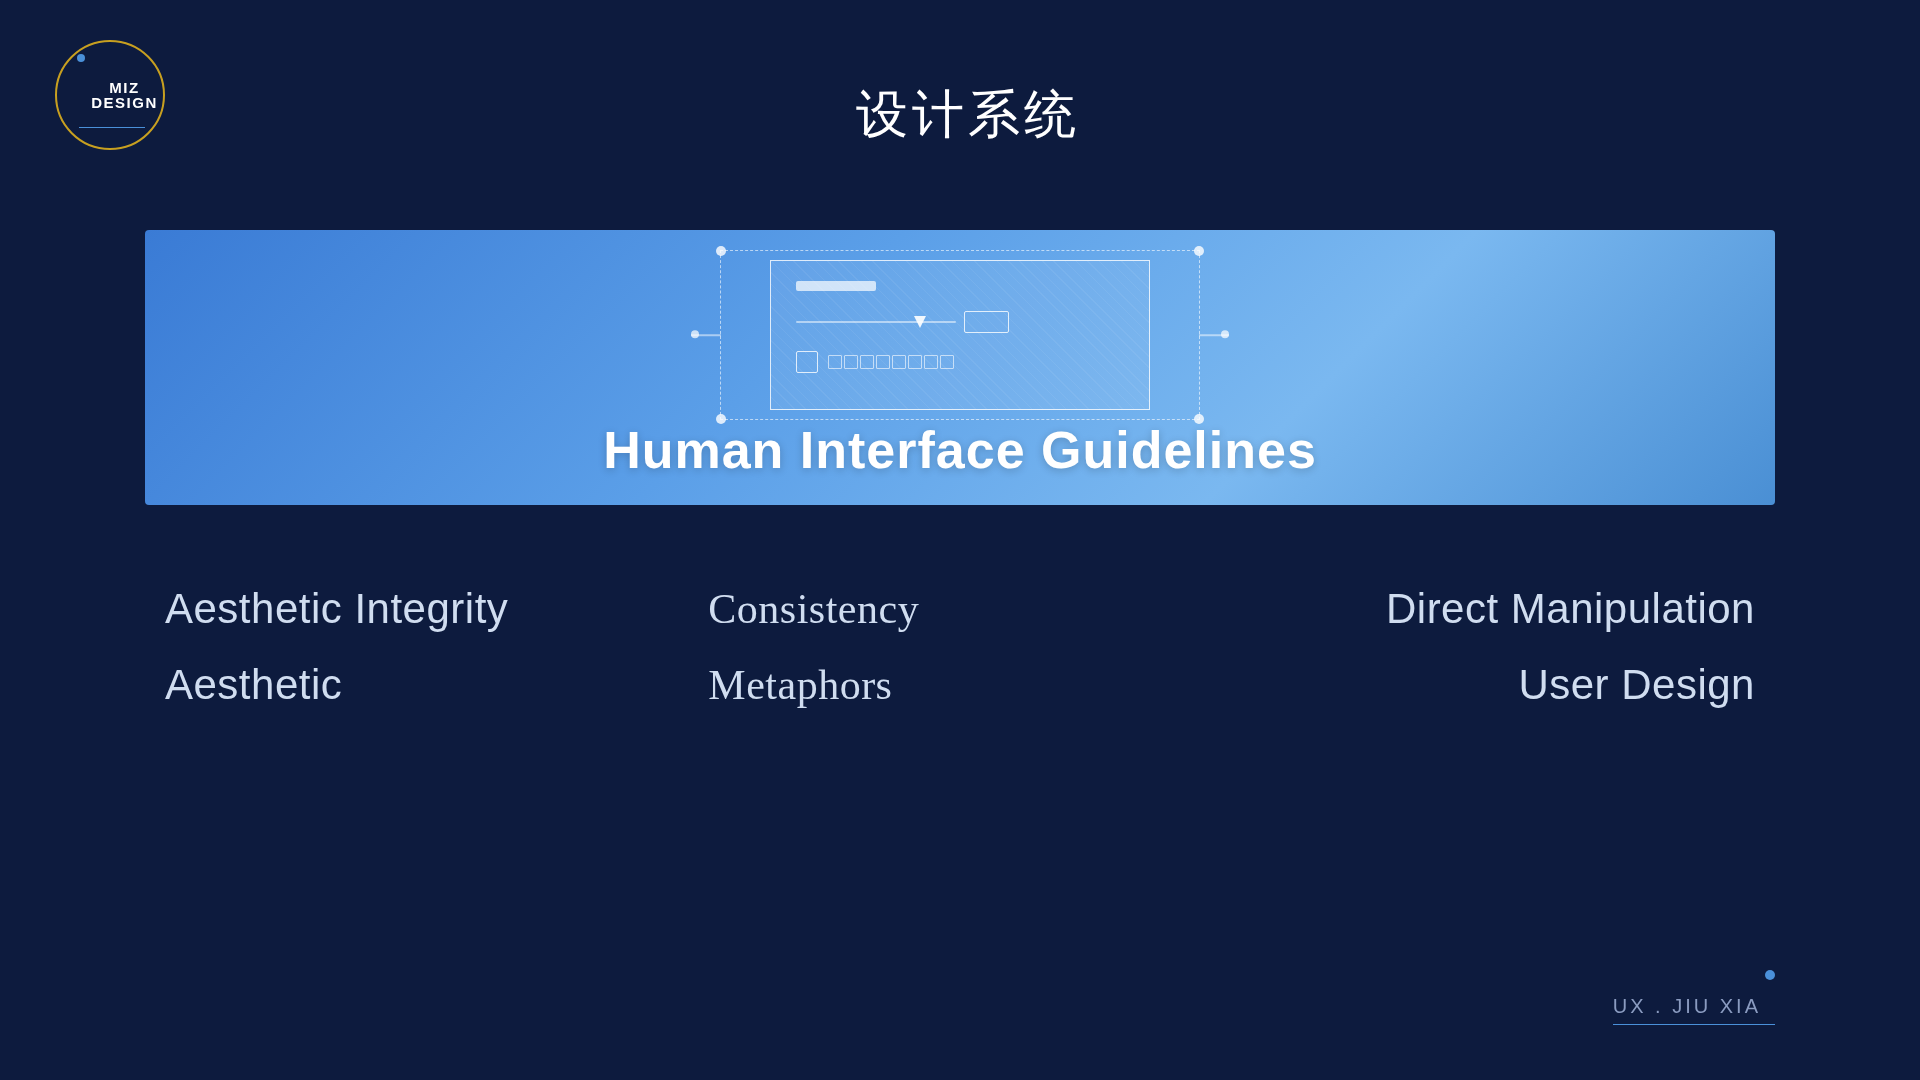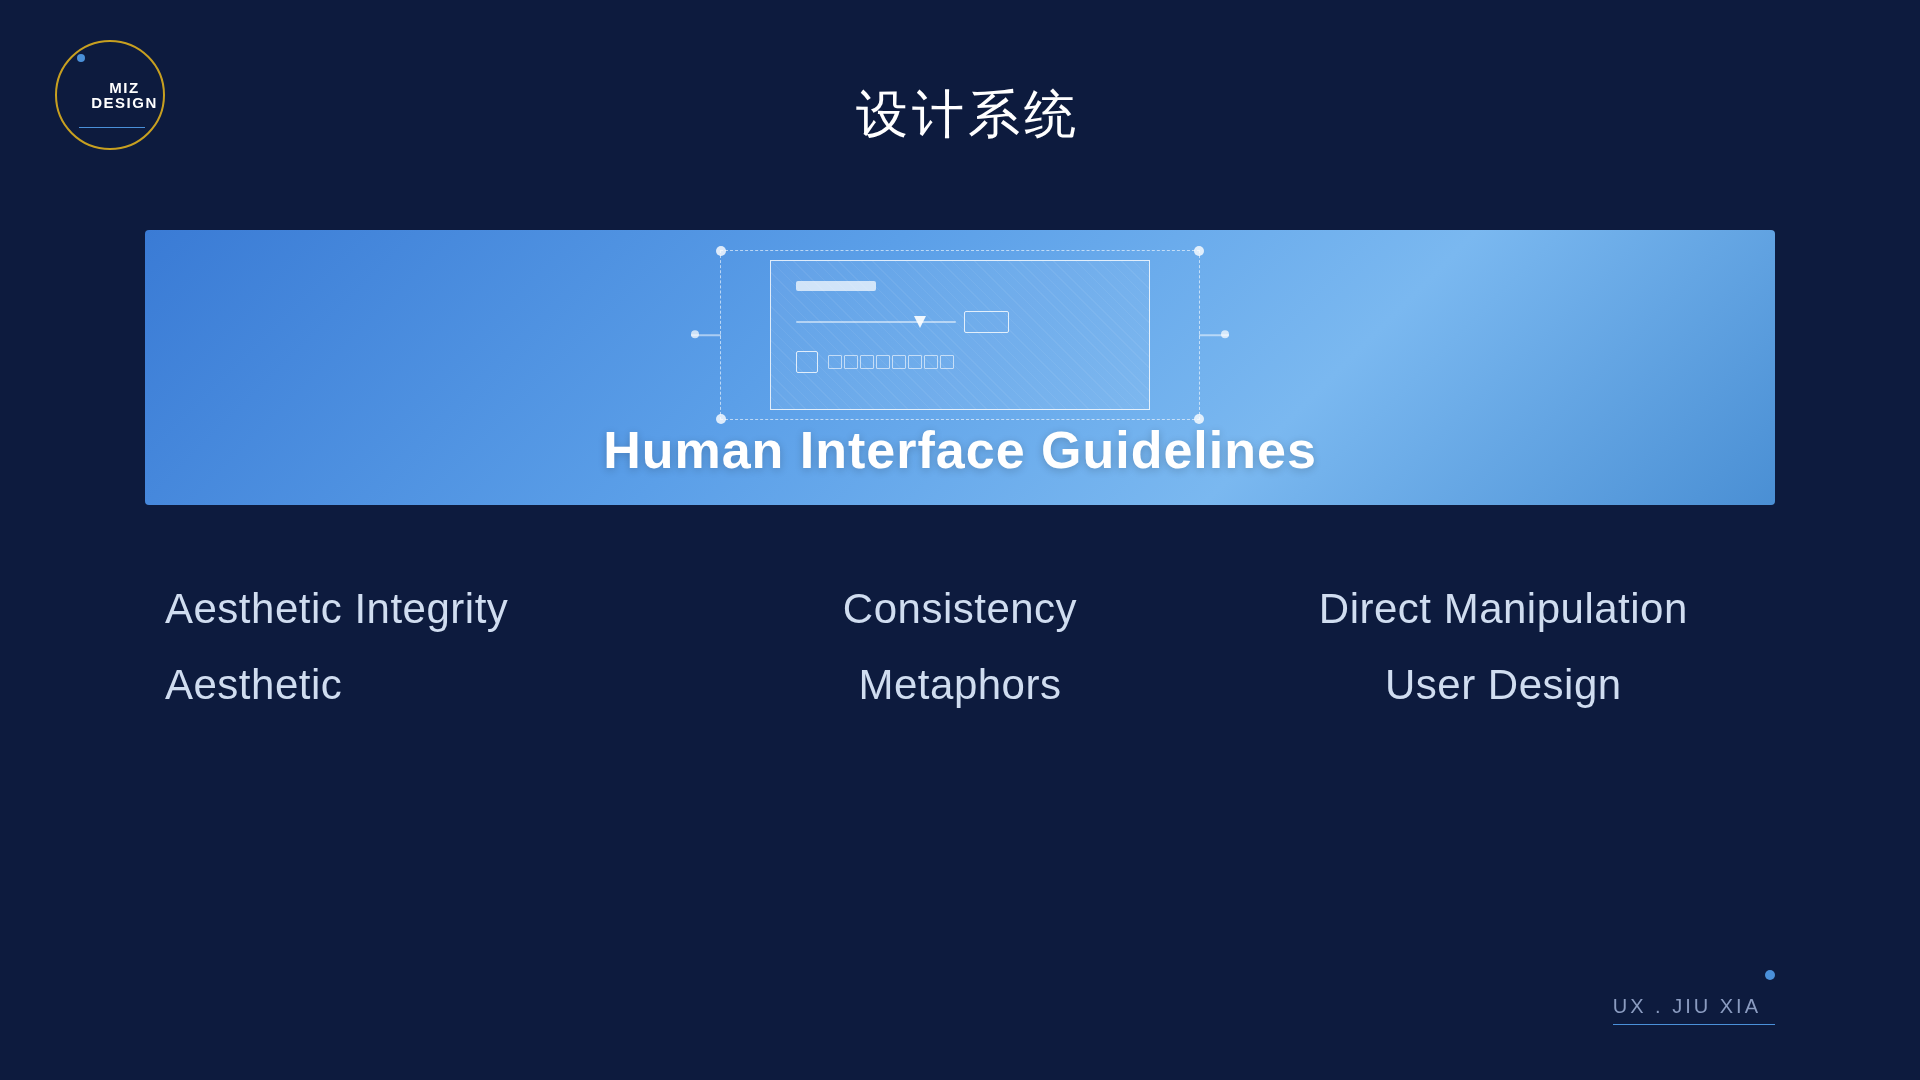--- a/index.html
+++ b/index.html
@@ -293,25 +293,26 @@
 
     .label-column {
       display: flex;
       flex-direction: column;
       align-items: flex-start;
       gap: 28px;
       padding: 40px 20px 0 20px;
     }
 
     .label-column:nth-child(2) {
-      align-items: center;
+      align-items: flex-start;
+      font-family: Liberation Serif, serif;
     }
 
     .label-column:nth-child(3) {
-      align-items: center;
+      align-items: flex-end;
     }
 
     .label-text {
       font-size: 42px;
       font-weight: 400;
       color: #d0ddf0;
       letter-spacing: 0.5px;
       white-space: nowrap;
     }
 

